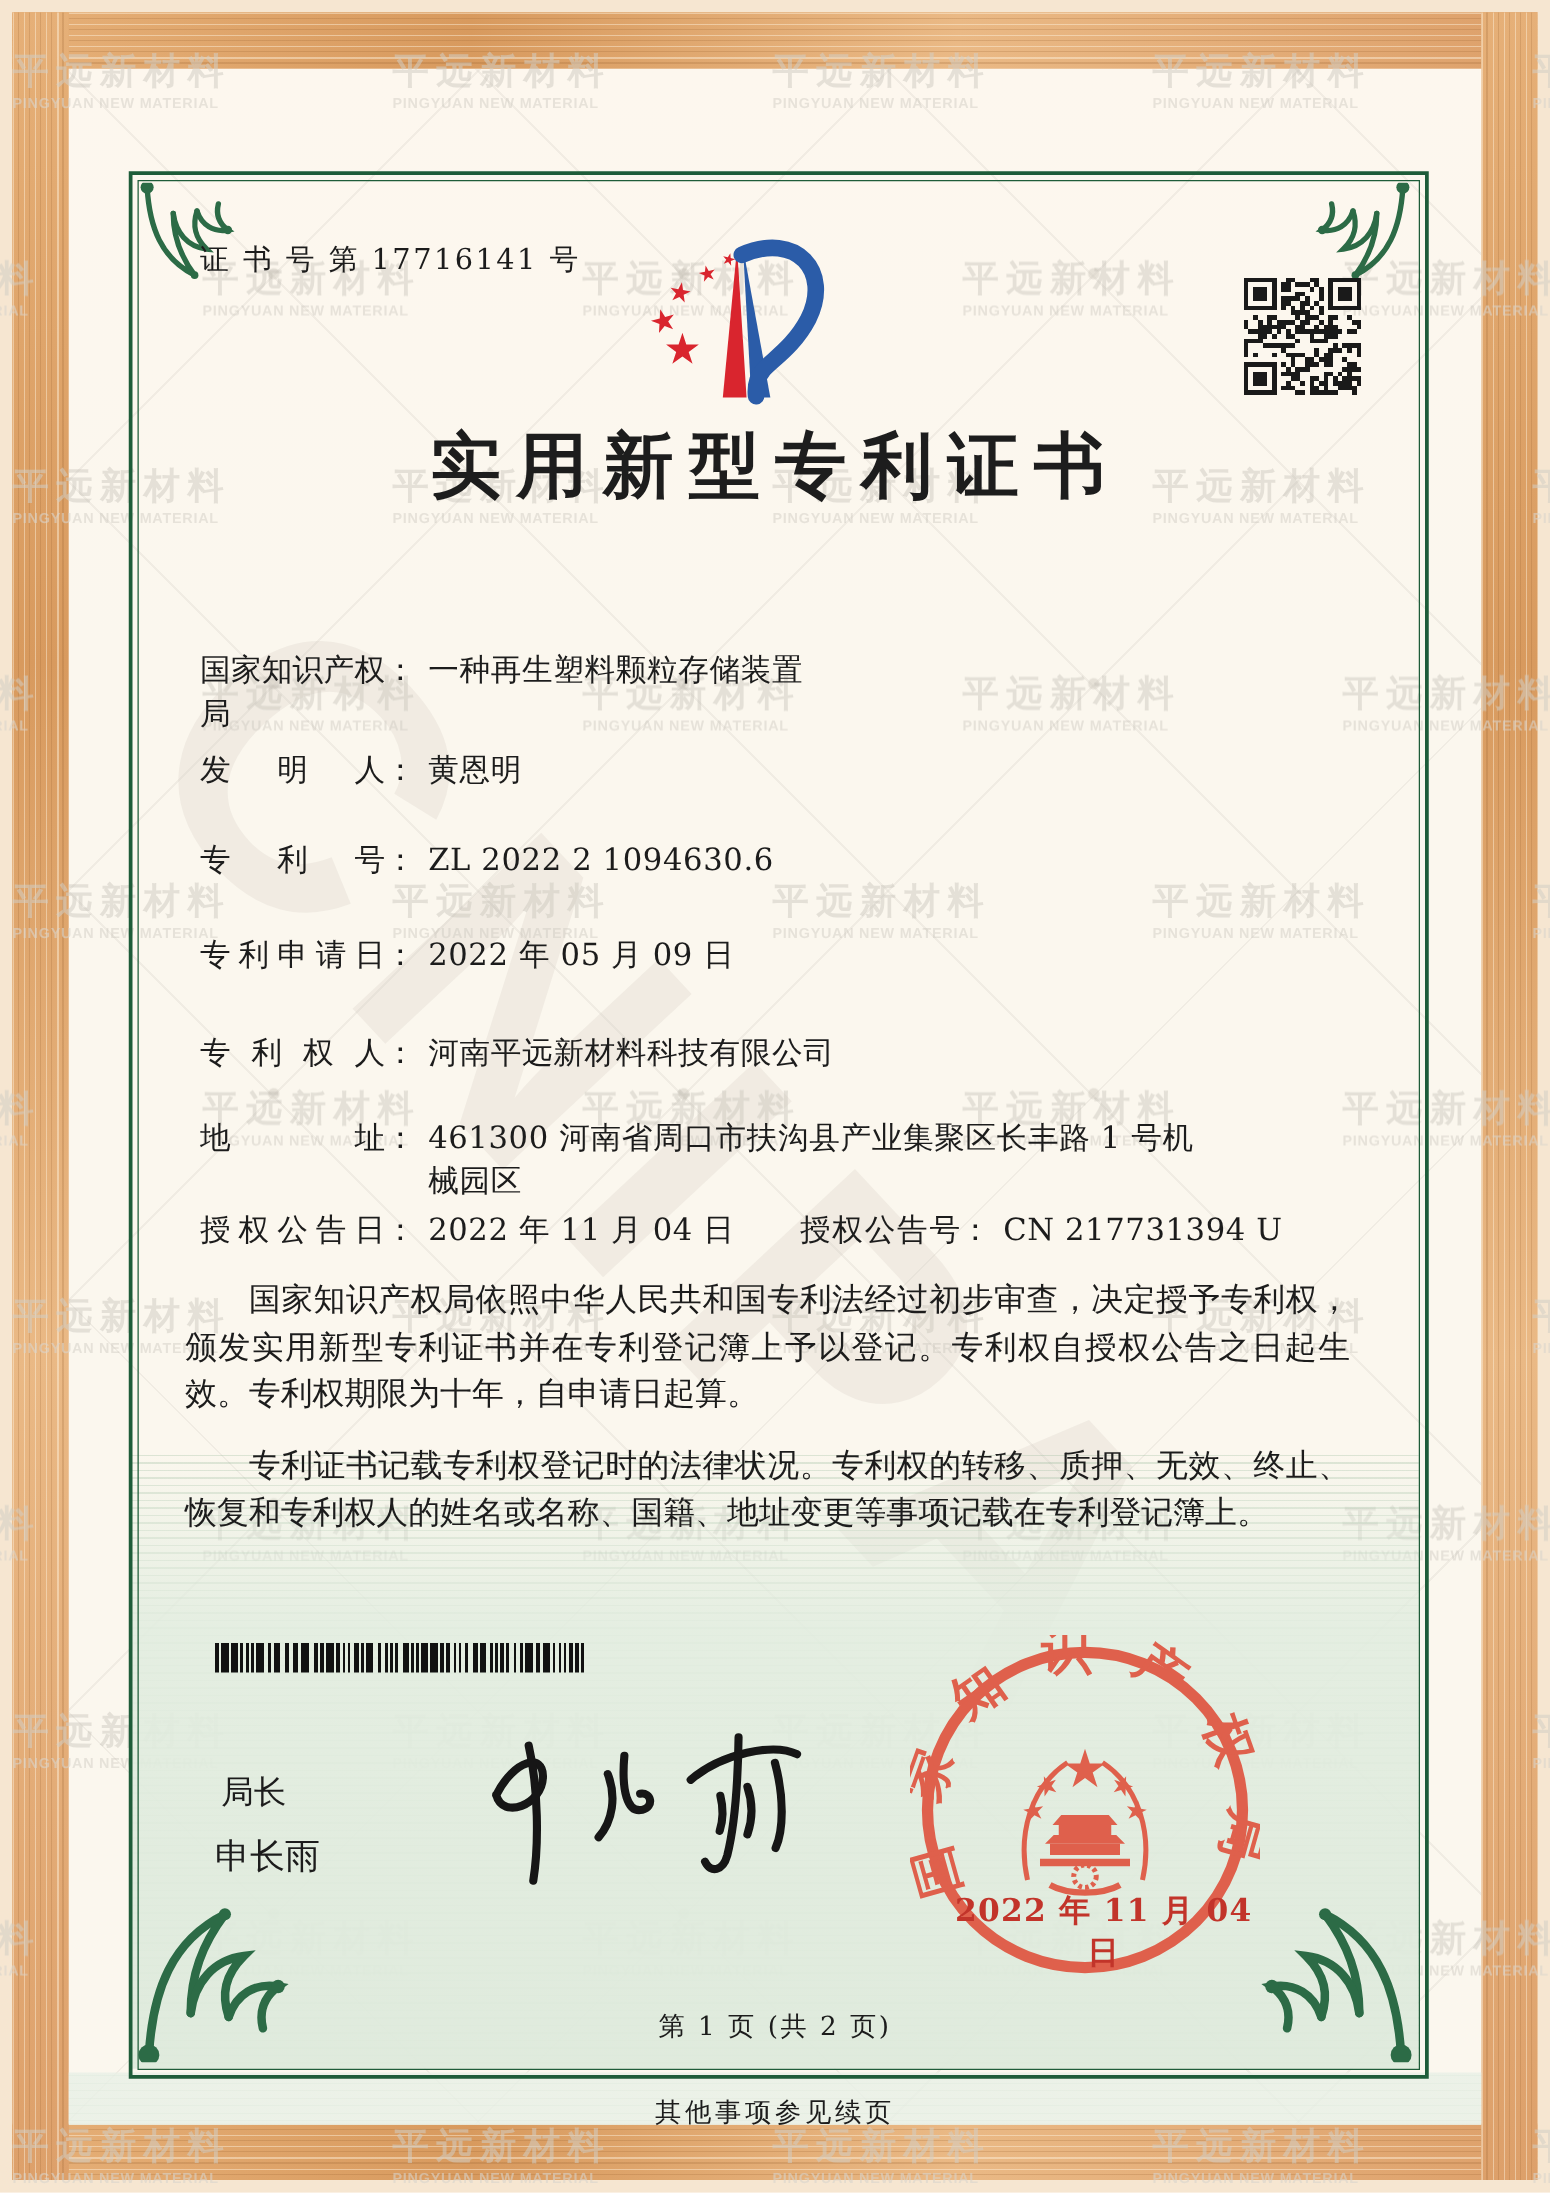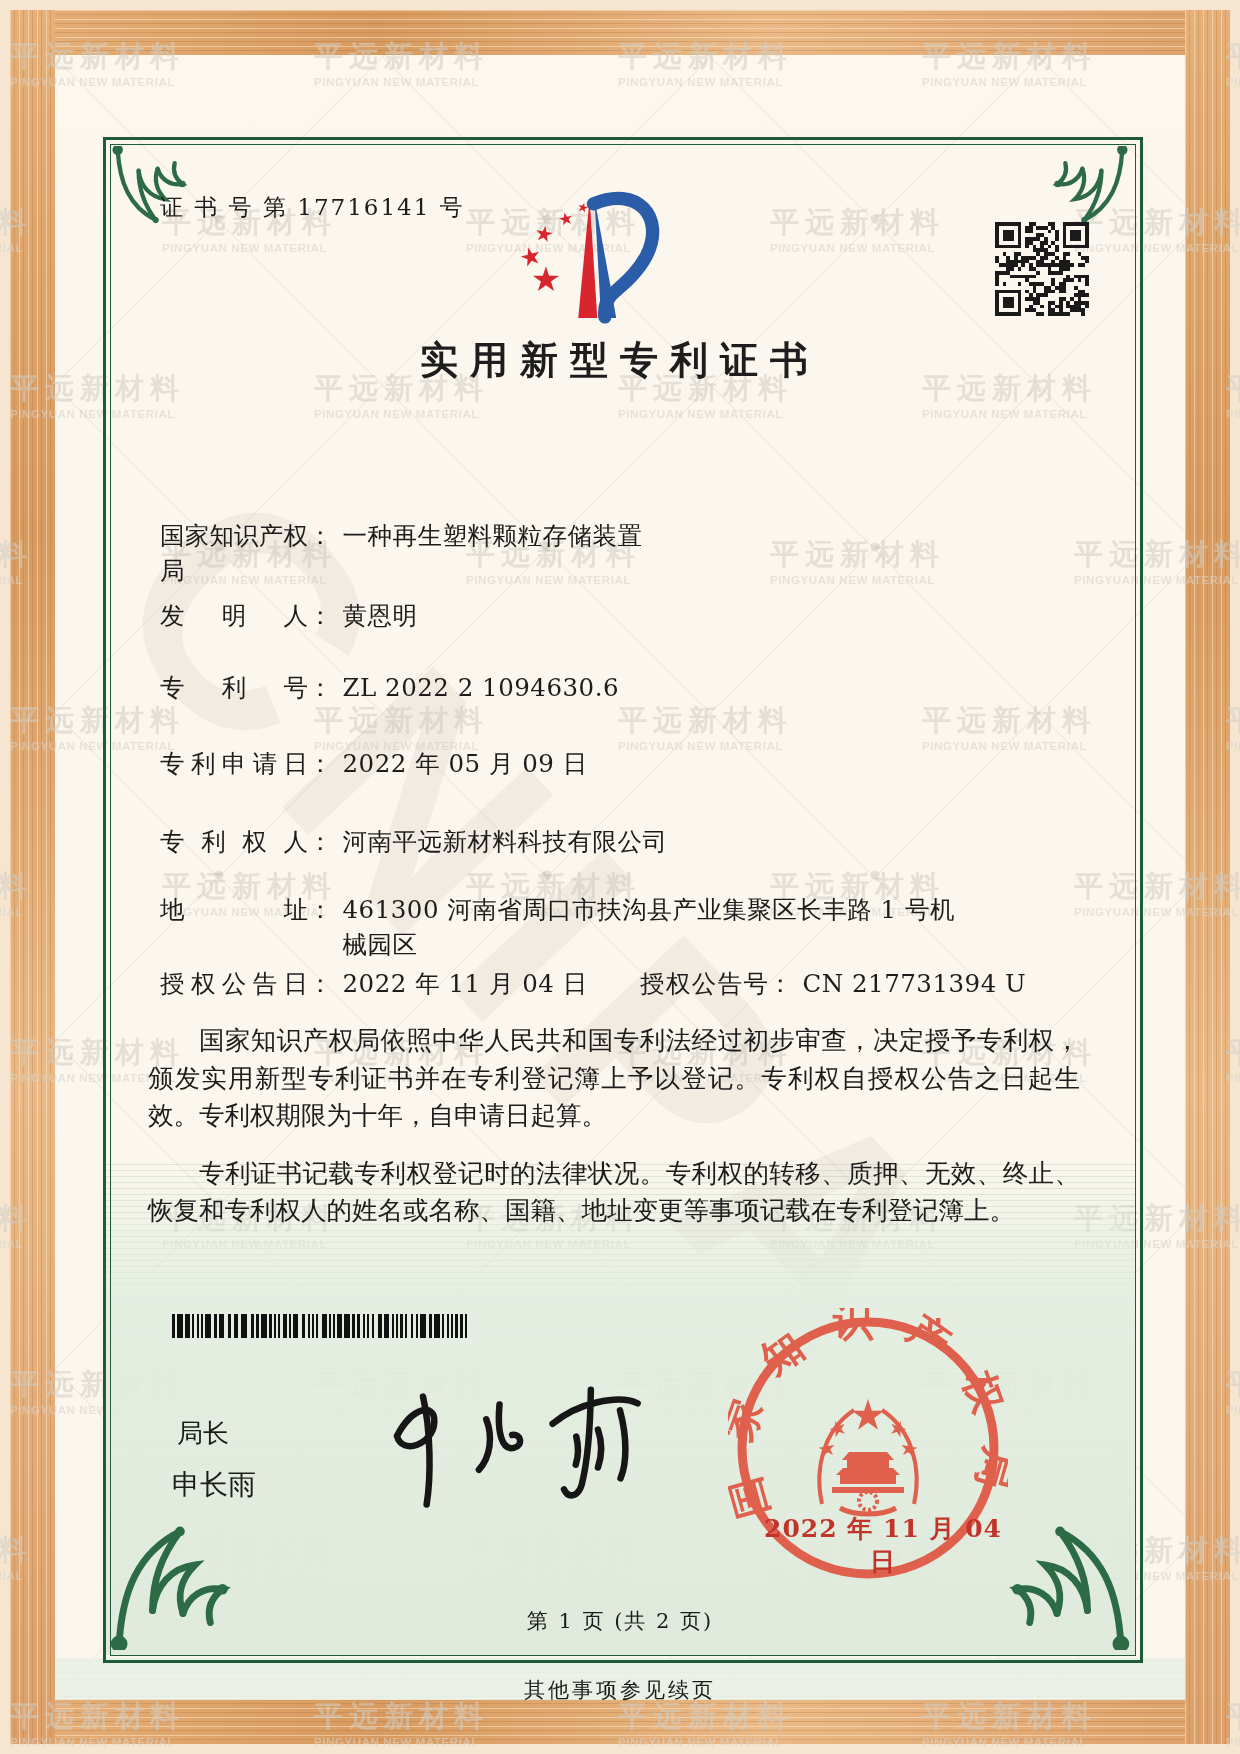--- a/index.html
+++ b/index.html
@@ -50,21 +50,21 @@
   .fl-tl{left:112px;top:146px;width:95px;height:95px;transform:scaleY(-1);}
   .fl-tr{right:112px;top:146px;width:95px;height:95px;transform:scale(-1,-1);}
   .fl-bl{left:110px;top:1498px;width:152px;height:152px;}
   .fl-br{right:110px;top:1498px;width:152px;height:152px;transform:scaleX(-1);}
 
   
   .abs{position:absolute;z-index:5;}
   .cert-no{left:160px;top:192px;font-size:23px;letter-spacing:2px;}
   .logo{left:488px;top:183px;width:190px;height:152px;}
   .qr{left:995px;top:222px;width:94px;height:94px;}
-  .title{left:0;top:335px;width:1240px;text-align:center;font-size:38px;font-weight:bold;letter-spacing:12px;color:#1d1d1d;}
+  .title{left:0;top:335px;width:1240px;text-align:center;font-size:57px;font-weight:bold;letter-spacing:12px;color:#1d1d1d;}
 
   .row{left:160px;width:935px;font-size:24.5px;line-height:35px;}
   .flabel{display:inline-block;width:148px;text-align:justify;text-align-last:justify;vertical-align:top;}
   .colon{margin-right:10px;}
   .fvalue{display:inline-block;vertical-align:top;letter-spacing:.5px;}
   .fvalue-wrap{width:632px;}
   .grant-right{position:absolute;left:480px;top:0;white-space:nowrap;}
   .grant-right .flabel{width:128px;}
 
   .paras{left:148px;top:1022px;width:932px;font-size:25.5px;line-height:37.5px;text-align:justify;}

